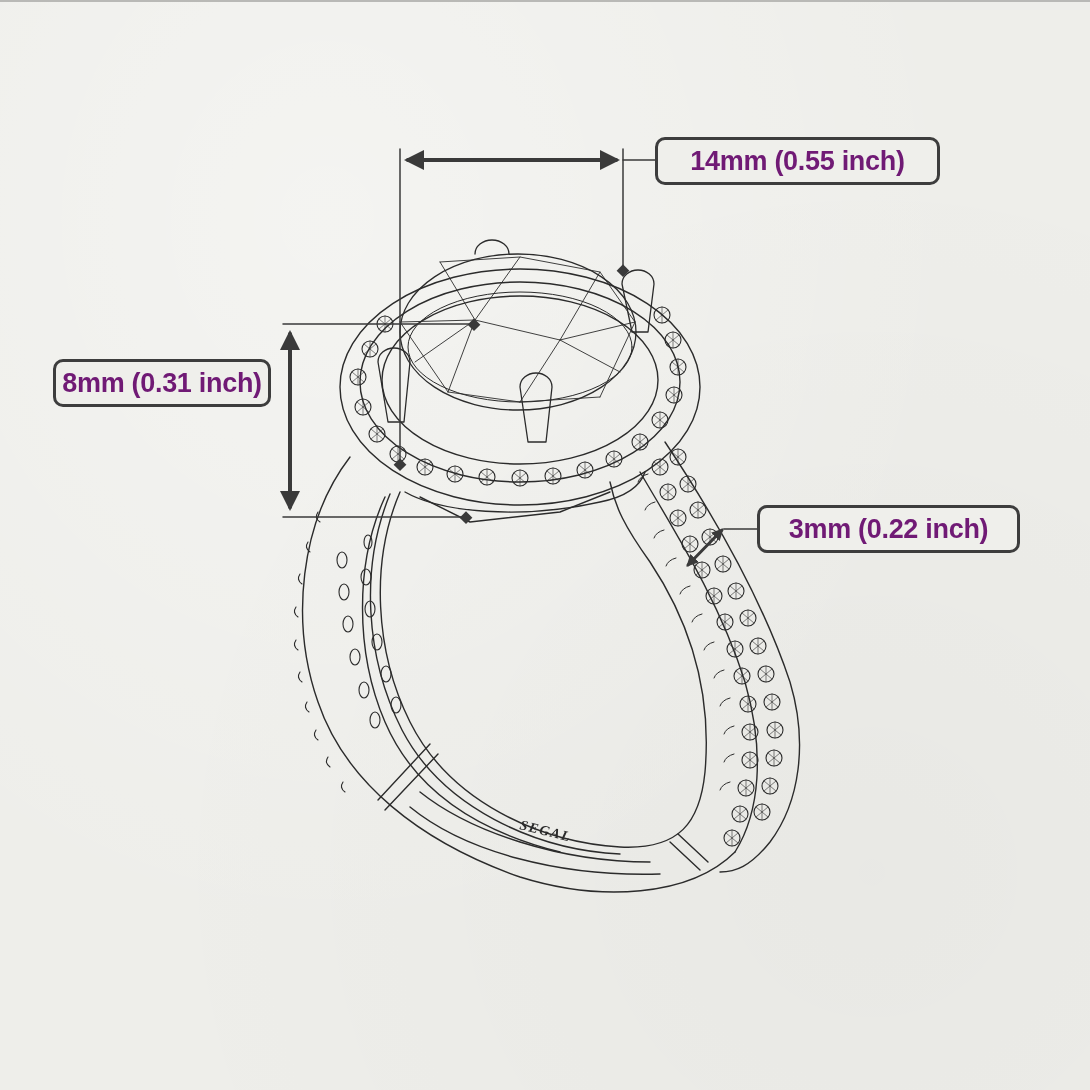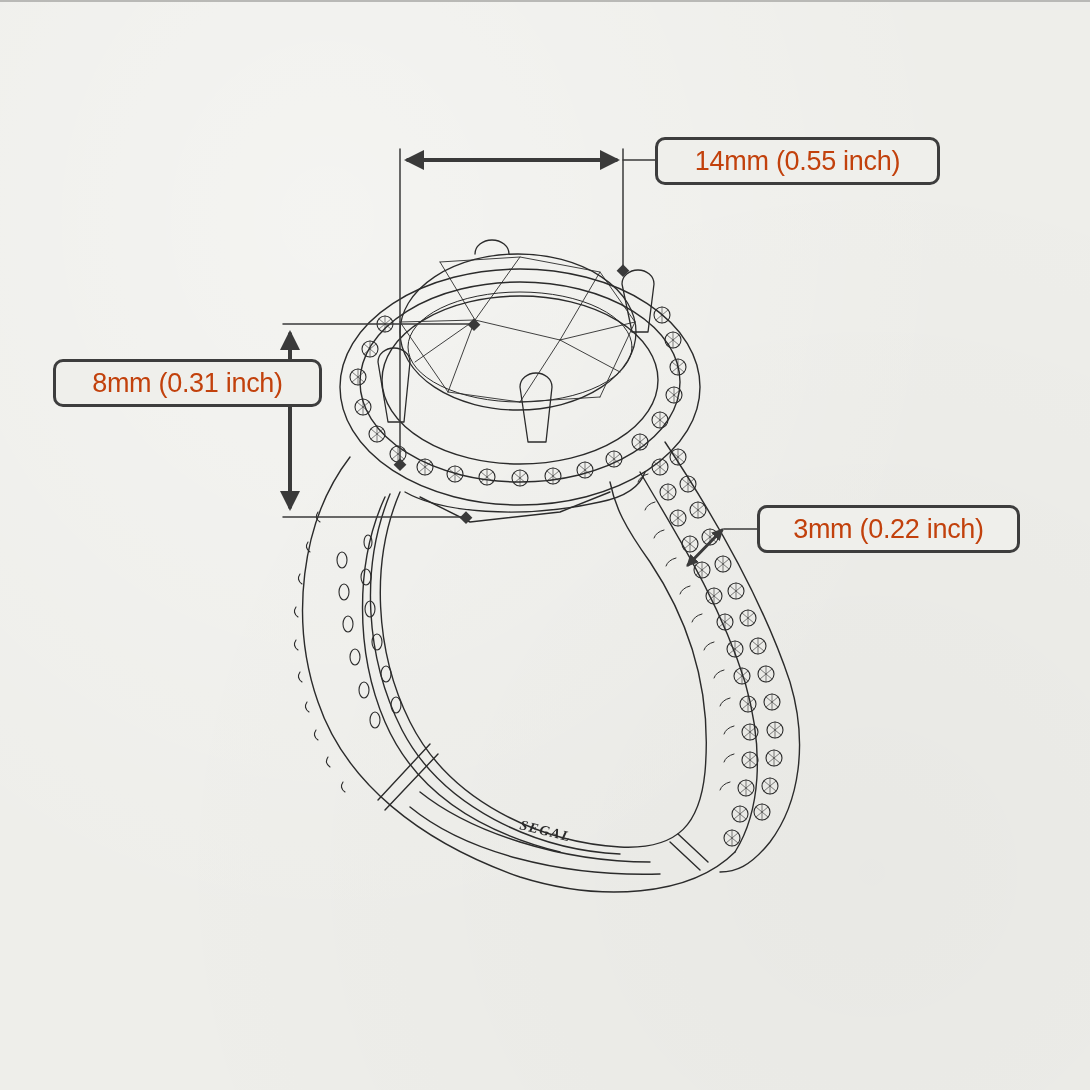--- a/index.html
+++ b/index.html
@@ -17,29 +17,29 @@
       border-top: 2px solid #b9b9b6;
       box-sizing: border-box;
     }
     svg.drawing { position: absolute; left: 0; top: 0; }
     .label {
       position: absolute;
       box-sizing: border-box;
       border: 3px solid #3d3d3d;
       border-radius: 10px;
       background: #efefeb;
-      color: #c2410c;
+      color: #701a75;
       font-size: 27px;
-      font-weight: 400;
+      font-weight: 700;
       letter-spacing: -0.3px;
       display: flex; align-items: center; justify-content: center;
       white-space: nowrap;
     }
     .lbl-width  { left: 655px; top: 135px; width: 285px; height: 48px; }
-    .lbl-height { left: 53px;  top: 357px; width: 269px; height: 48px; }
+    .lbl-height { left: 53px;  top: 357px; width: 218px; height: 48px; }
     .lbl-band   { left: 757px; top: 503px; width: 263px; height: 48px; }
     .engraving {
       position: absolute; left: 520px; top: 815px;
       font-family: "Liberation Serif", "DejaVu Serif", serif;
       font-style: italic; font-weight: bold;
       font-size: 14px; letter-spacing: 1.5px; color: #2a2a2a;
       transform: rotate(14deg);
       transform-origin: left center;
     }
   </style>

